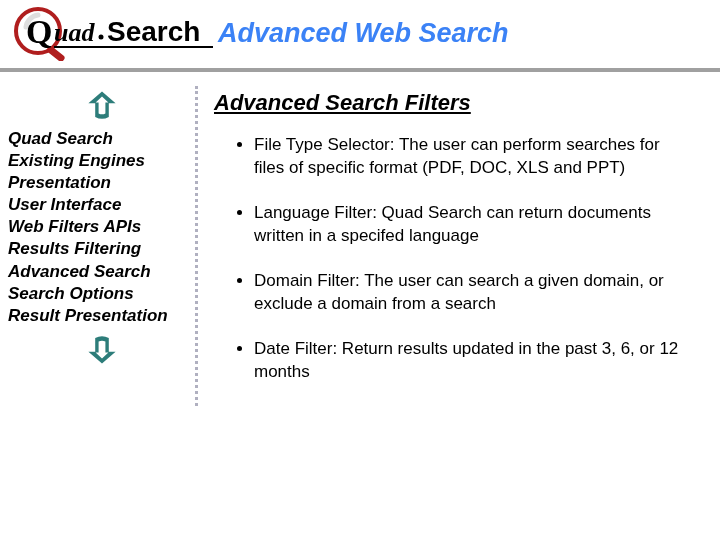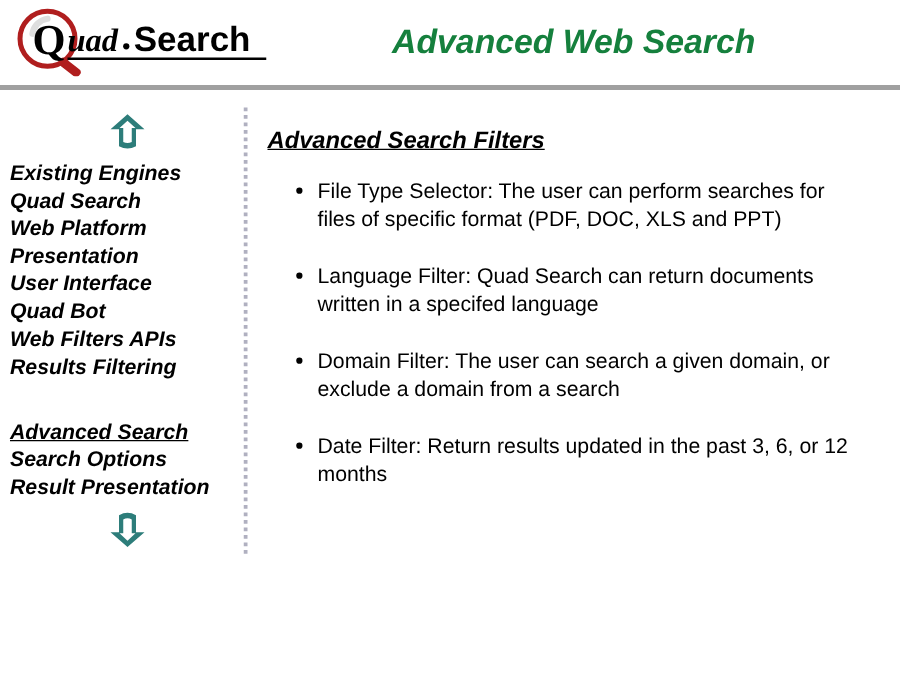--- a/index.html
+++ b/index.html
@@ -26,25 +26,25 @@
     box-sizing: border-box;
   }
   .logo {
     flex: 0 0 auto;
     width: 210px;
     height: 56px;
     position: relative;
   }
   .title {
     flex: 1;
-    text-align: center;
+    text-align: left;
     font-size: 27px;
     font-weight: bold;
     font-style: italic;
-    color: #15803d;
+    color: #3b82f6;
   }
   .body {
     display: flex;
     padding-top: 14px;
   }
   .sidebar {
     width: 198px;
     padding-left: 8px;
     box-sizing: border-box;
     position: relative;
@@ -65,33 +65,31 @@
     padding: 4px 0 4px 0;
   }
   .sidebar-item {
     font-size: 17px;
     line-height: 1.3;
     font-weight: bold;
     font-style: italic;
     color: #000;
   }
   .sidebar-item.current {
-    text-decoration: underline;
-    margin-top: 30px;
   }
   .main {
     flex: 1;
     padding: 0 18px 0 16px;
   }
   .section-title {
-    font-size: 19px;
+    font-size: 22px;
     font-weight: bold;
     font-style: italic;
     text-decoration: underline;
-    margin: 16px 0 18px 0;
+    margin: 4px 0 18px 0;
   }
   .bullets {
     list-style: disc;
     margin: 16px;
     padding-left: 24px;
   }
   .bullets li {
     font-size: 17px;
     line-height: 1.35;
     margin-bottom: 22px;
@@ -129,26 +127,24 @@
 
   <div class="body">
     <div class="sidebar">
       <div class="nav-arrow">
         <svg viewBox="0 0 40 40">
           <path d="M20 4 L36 18 L28 18 L28 34 A16 16 0 0 1 12 34 L12 18 L4 18 Z
                    M20 10 L12.5 17 L16 17 L16 30 A9 9 0 0 0 24 30 L24 17 L27.5 17 Z" fill="#2d7d7a" fill-rule="evenodd"></path>
         </svg>
       </div>
       <div class="sidebar-items">
+        <div class="sidebar-item"><span>Quad Search</span></div>
         <div class="sidebar-item"><span>Existing Engines</span></div>
-        <div class="sidebar-item"><span>Quad Search</span></div>
-        <div class="sidebar-item"><span>Web Platform</span></div>
         <div class="sidebar-item"><span>Presentation</span></div>
         <div class="sidebar-item"><span>User Interface</span></div>
-        <div class="sidebar-item"><span>Quad Bot</span></div>
         <div class="sidebar-item"><span>Web Filters APIs</span></div>
         <div class="sidebar-item"><span>Results Filtering</span></div>
         <div class="sidebar-item current"><span>Advanced Search</span></div>
         <div class="sidebar-item"><span>Search Options</span></div>
         <div class="sidebar-item"><span>Result Presentation</span></div>
       </div>
       <div class="nav-arrow">
         <svg viewBox="0 0 40 40">
           <path d="M20 36 L4 22 L12 22 L12 6 A16 16 0 0 1 28 6 L28 22 L36 22 Z
                    M20 30 L27.5 23 L24 23 L24 10 A9 9 0 0 0 16 10 L16 23 L12.5 23 Z" fill="#2d7d7a" fill-rule="evenodd"></path>

